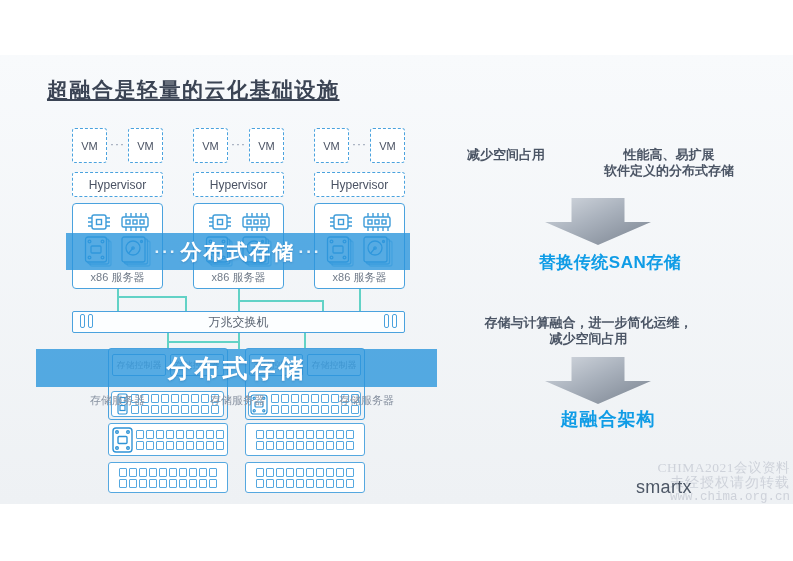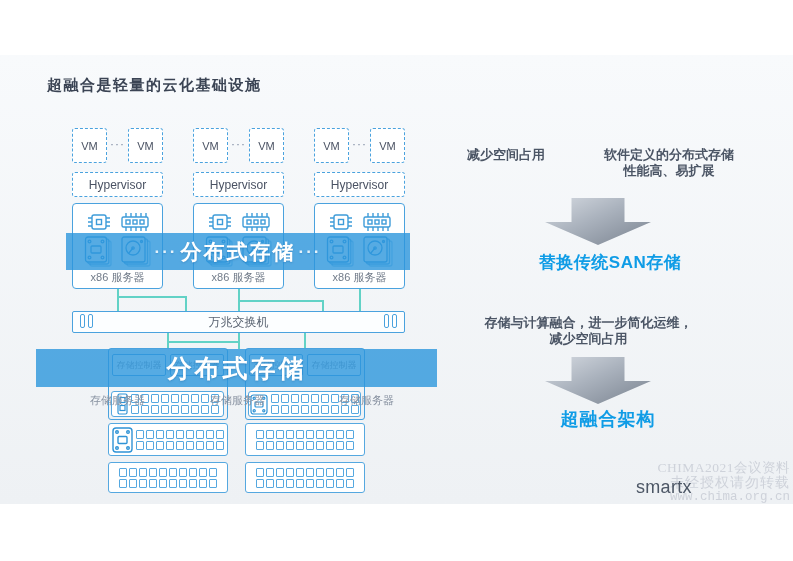--- a/index.html
+++ b/index.html
@@ -5,22 +5,22 @@
   :root{
     --accent_blue:#4aa2de; --icon_blue:#3e9cd9; --teal:#62d2c6;
     --conclusion_blue:#0f9ce6; --title_color:#3b4454; --body_text:#4b5565;
     --banner_overlay:rgba(44,150,220,0.8); --muted_gray:#7c8694; --watermark_gray:#ced2da;
   }
   *{margin:0;padding:0;box-sizing:border-box;}
   body{background:#fff;font-family:"Liberation Sans","DejaVu Sans",sans-serif;}
   .stage{position:relative;width:793px;height:561px;background:#fff;overflow:hidden;}
   .slide-bg{position:absolute;left:0;top:55px;width:793px;height:449px;
     background:linear-gradient(180deg,#f8fafc 0%,#eef1f4 100%);}
-  .title{position:absolute;left:47px;top:76px;font-size:15px;font-weight:bold;
-    color:var(--title_color);letter-spacing:1.5px;z-index:2;}
+  .title{position:absolute;left:47px;top:76px;font-size:21px;font-weight:bold;
+    color:var(--title_color);letter-spacing:1.5px;z-index:2;text-decoration:underline;}
 
   
   .server-col{position:absolute;top:128px;width:91px;height:161px;z-index:2;}
   .vm-box{position:absolute;top:0;width:35px;height:35px;border:1.5px dashed var(--accent_blue);
     border-radius:3px;background:#fff;display:flex;align-items:center;justify-content:center;
     font-size:11px;color:#4a5263;}
   .vm-left{left:0}.vm-right{left:56px}
   .vm-dots{position:absolute;left:35px;top:9px;width:21px;text-align:center;color:#7b87a0;
     font-size:12px;letter-spacing:1px;}
   .hyp-box{position:absolute;top:44px;left:0;width:91px;height:25px;border:1.5px dashed var(--accent_blue);
@@ -503,22 +503,22 @@
   </div>
 
   <div class="stg-label" style="left:90px">存储服务器</div>
   <div class="stg-label" style="left:210px">存储服务器</div>
   <div class="stg-label" style="left:339px">存储服务器</div>
 
   <div class="rp-text" style="left:440px;top:147px;width:132px">
     <div>减少空间占用</div>
   </div>
   <div class="rp-text" style="left:598px;top:147px;width:142px">
+    <div>性能高、易扩展</div>
     <div>软件定义的分布式存储</div>
-    <div>性能高、易扩展</div>
   </div>
   <div class="arrow" style="left:545px;top:198px"></div>
   <div class="conclusion concl-1">替换传统SAN存储</div>
 
   <div class="rp-text" style="left:466px;top:315px;width:245px">
     <div>存储与计算融合，进一步简化运维，</div>
     <div>减少空间占用</div>
   </div>
   <div class="arrow" style="left:545px;top:357px"></div>
   <div class="conclusion concl-2">超融合架构</div>

